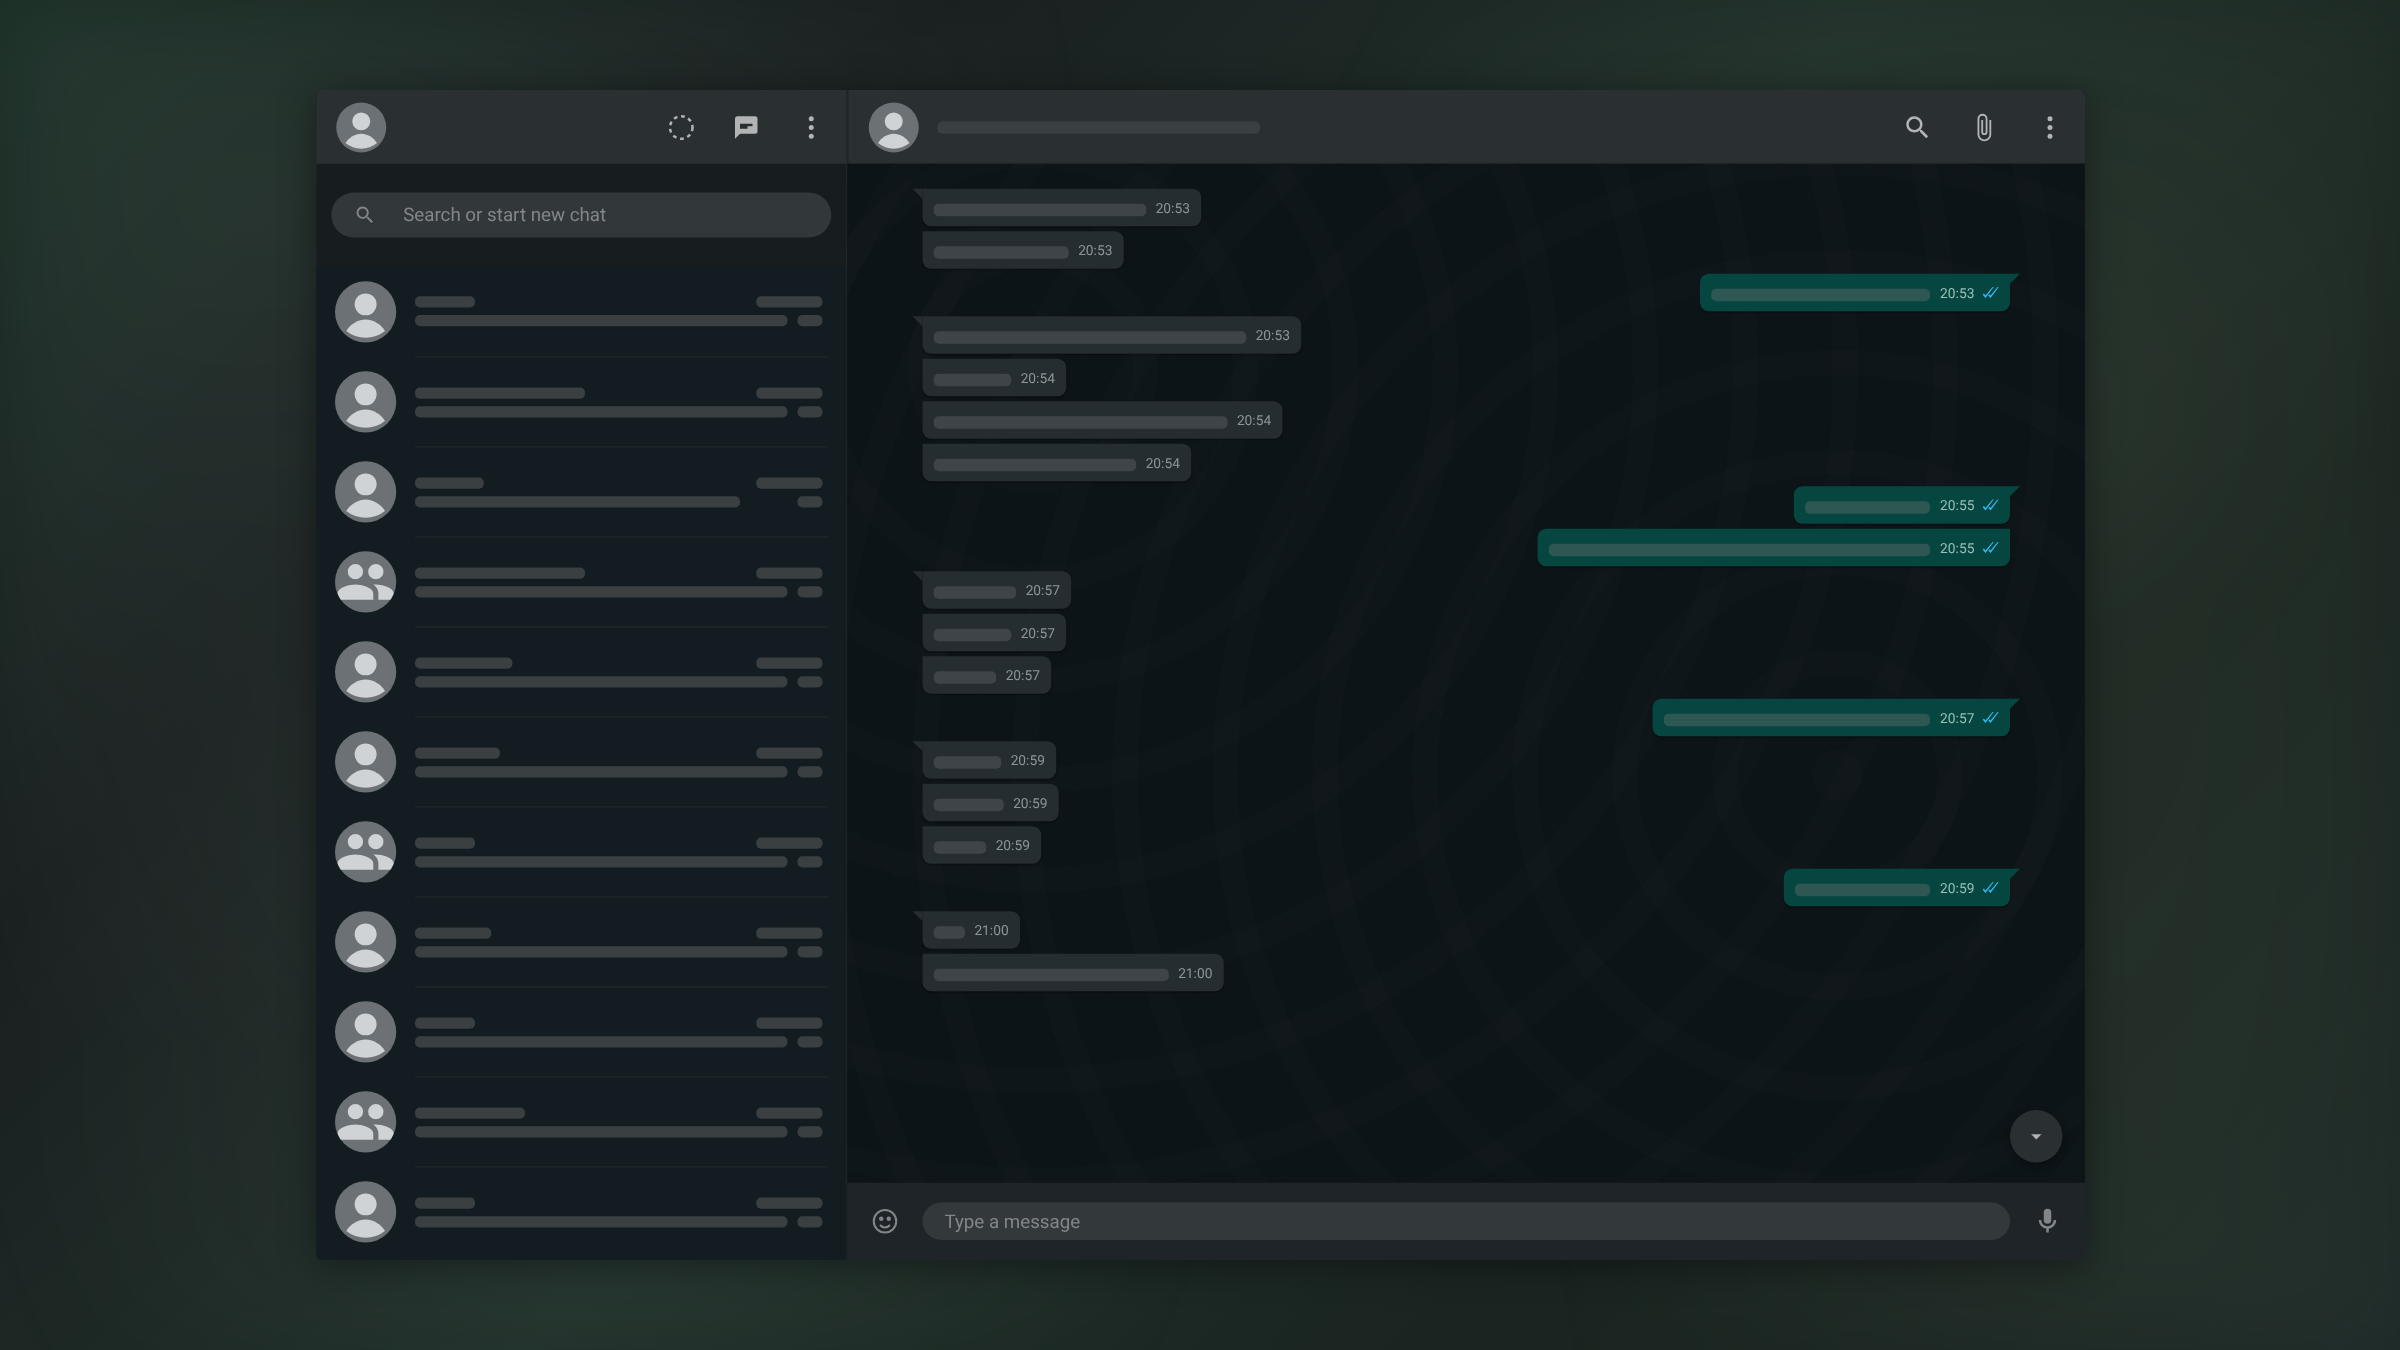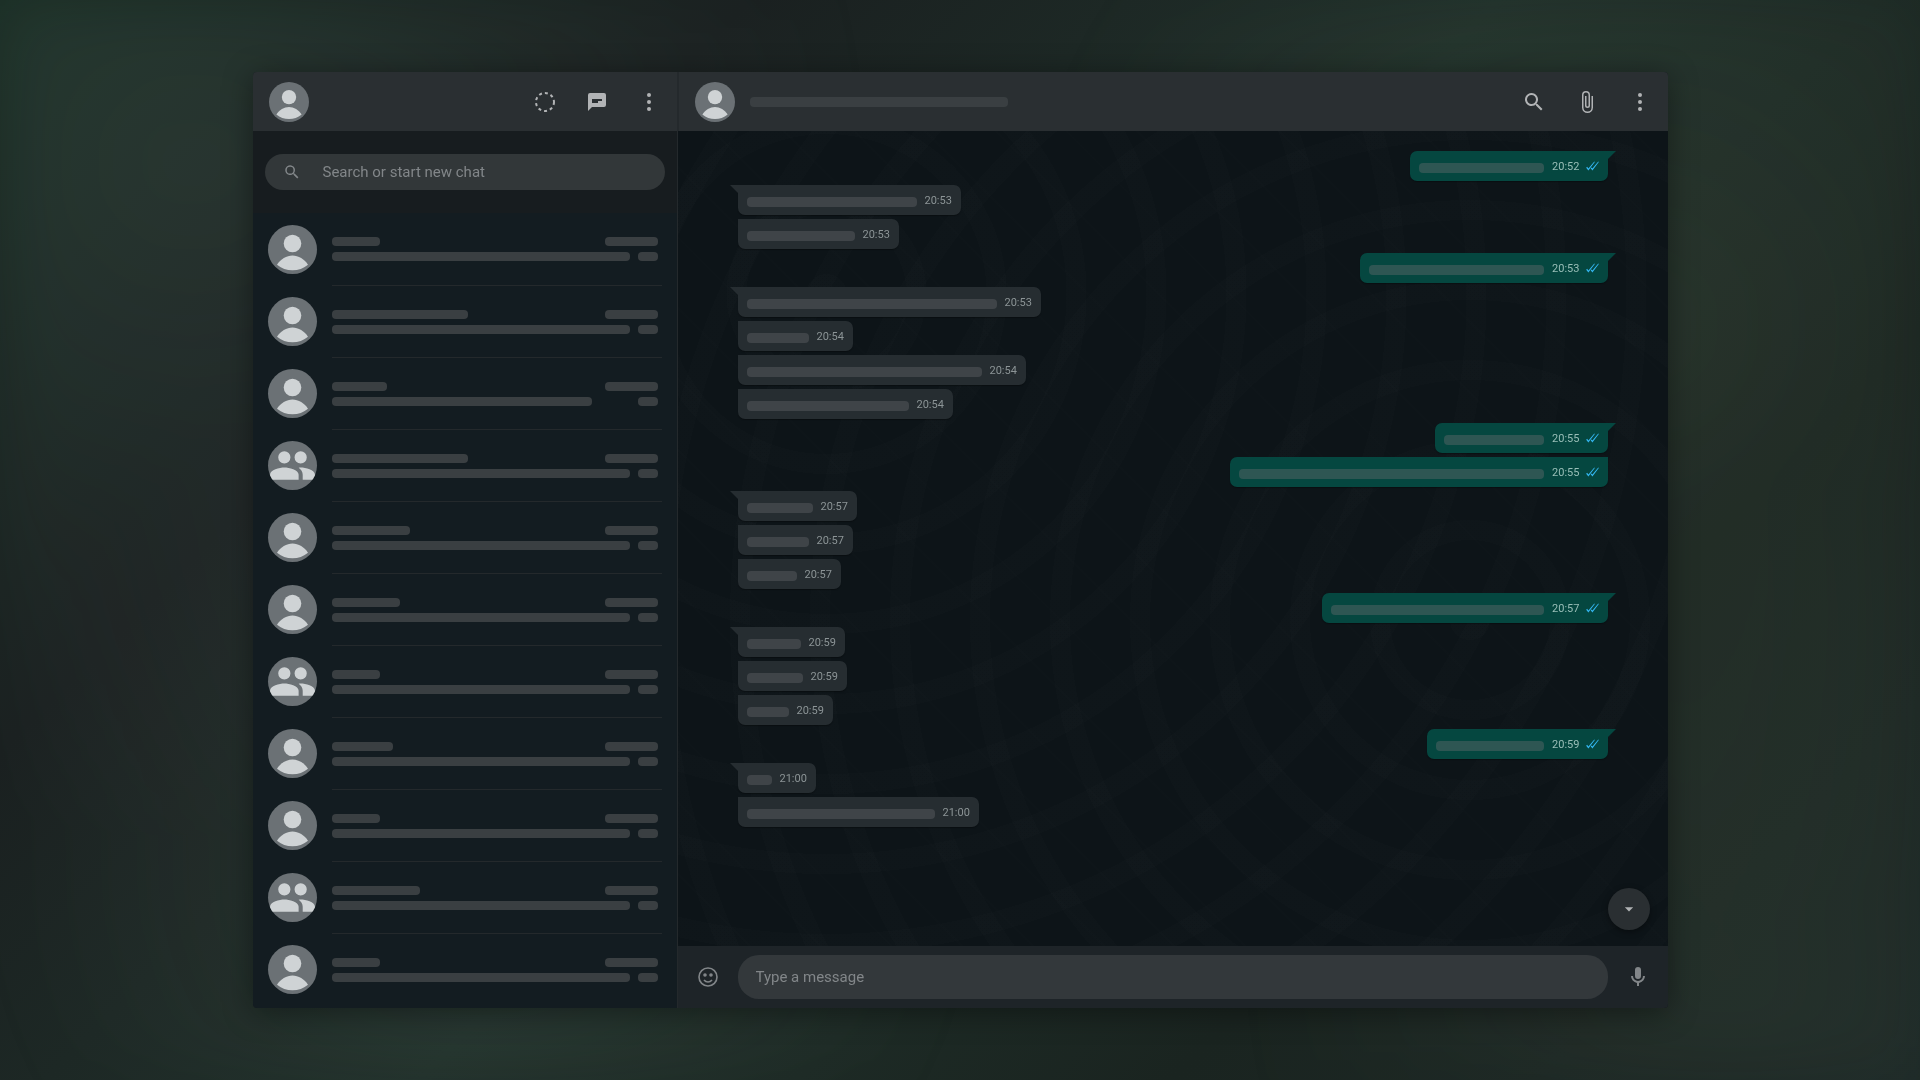--- a/index.html
+++ b/index.html
@@ -90,21 +90,21 @@
 .b-skel { background:#3f4448; border-radius:4px; height:10px; }
 .msg-row.out .b-skel { background:#2e5653; }
 .meta { font-size:11px; color:#8c9496; display:flex; align-items:center; gap:3px; white-space:nowrap; align-self:flex-end; margin-top:2px;}
 .msg-row.out .meta { color:#99beb7; }
 .tick { display:inline-flex; }
 .tick svg { width:16px; height:11px; }
 
 .scroll-fab { position:absolute; right:18px; bottom:78px; width:42px; height:42px; border-radius:50%; background:#2a2f32; display:flex; align-items:center; justify-content:center; color:#b1b3b5; cursor:pointer; box-shadow:0 2px 6px rgba(0,0,0,.4); }
 
 .composer { height:62px; background:#1e2428; display:flex; align-items:center; padding:0 18px; gap:18px; }
-.composer .input { flex:1; height:44px; background:#33383b; border-radius:21px; display:flex; align-items:center; padding:0 18px; }
+.composer .input { flex:1; height:30px; background:#33383b; border-radius:21px; display:flex; align-items:center; padding:0 18px; }
 .composer .input input { flex:1; background:none; border:none; outline:none; color:#d4d5d7; font-size:15px; }
 .composer .input input::placeholder { color:#828689; }
 .composer svg { color:#828689; }
 </style>
 </head>
 <body>
 <div class="bg-blur"></div>
 
 <div class="app">
 
@@ -371,34 +371,20 @@
       <div class="icon-btn" style="margin-left:14px">
         <svg viewBox="0 0 24 24" fill="currentColor">
             <circle cx="12" cy="5" r="2"></circle>
             <circle cx="12" cy="12" r="2"></circle>
             <circle cx="12" cy="19" r="2"></circle>
           </svg>
       </div>
     </div>
 
     <div class="messages" id="messages">
-        <div class="msg-row out first">
-          <div class="bubble">
-            <div class="b-skel" style="width:125px"></div>
-            <div class="meta">
-              <span>20:52</span>
-              <span class="tick">
-                <svg viewBox="0 0 16 11" fill="#34b7f1">
-                  <path d="M11.07.65L5.4 7.4 4.12 5.87l-.93.9 2.2 2.63L12 .65z"></path>
-                  <path d="M15.07.65L9.4 7.4 8.6 6.45l-.9.9 1.7 2.05L16 .65z"></path>
-                </svg>
-              </span>
-            </div>
-          </div>
-        </div>
         <div class="msg-row in first">
           <div class="bubble">
             <div class="b-skel" style="width:170px"></div>
             <div class="meta">
               <span>20:53</span>
             </div>
           </div>
         </div>
         <div class="msg-row in">
           <div class="bubble">

